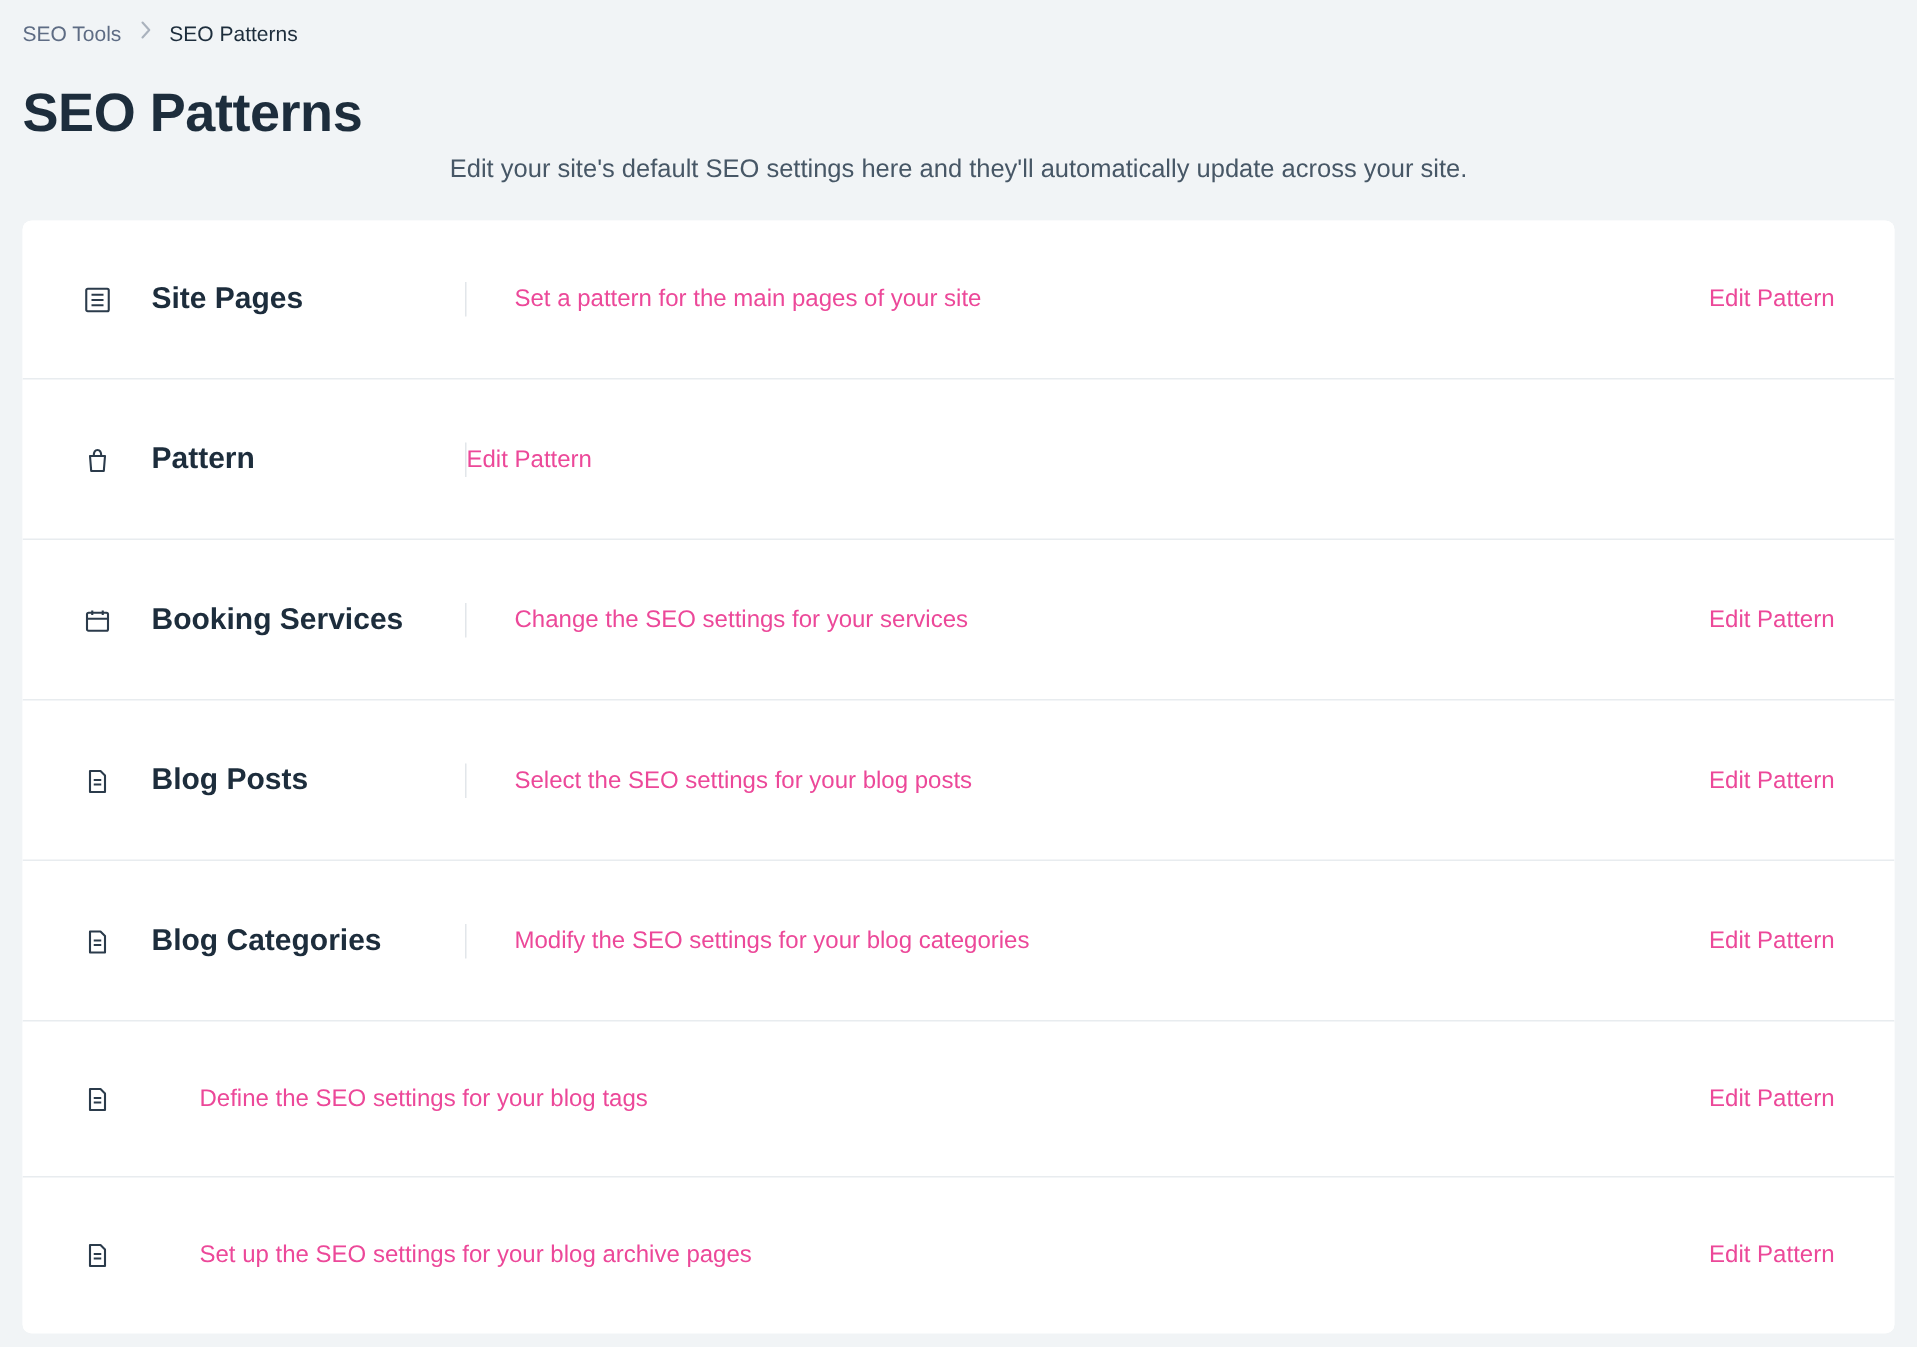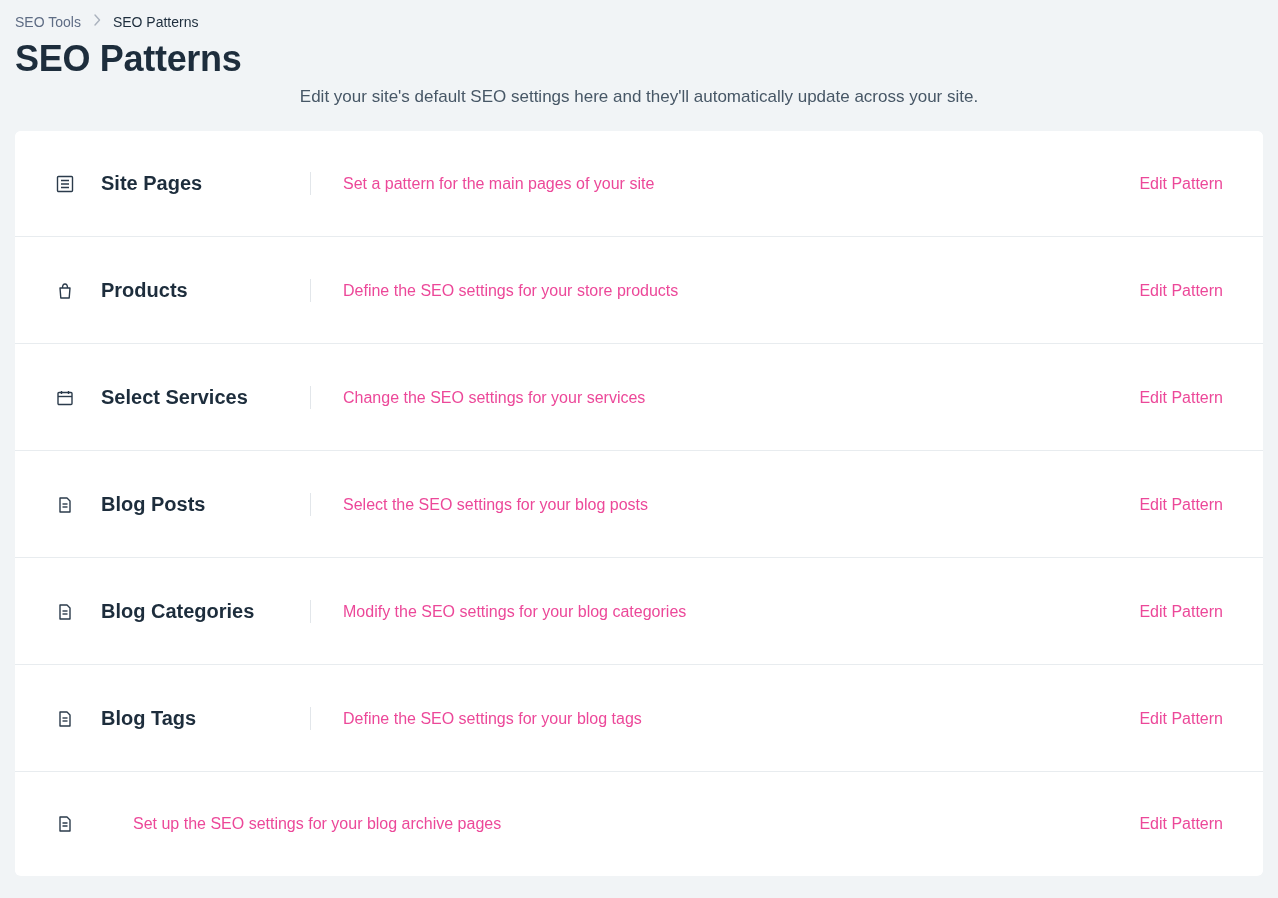--- a/index.html
+++ b/index.html
@@ -13,21 +13,21 @@
   }
   .page {
     padding: 14px 15px 0 15px;
   }
   .breadcrumb {
     display: flex;
     align-items: flex-start;
     gap: 12px;
     font-size: 14px;
     color: #5e6c84;
-    margin-bottom: 8px;
+    margin-bottom: 24px;
   }
   .breadcrumb .crumb-link { color: #5e6c84; }
   .breadcrumb .crumb-current { color: #1d2d3c; }
   .breadcrumb .chevron {
     color: #aab2bd;
     display: inline-flex;
   }
   .page-title {
     font-size: 36px;
     font-weight: 700;
@@ -127,37 +127,36 @@
     </div>
 
     <div class="row">
       <span class="row-icon">
         <svg width="18" height="18" viewBox="0 0 18 18">
           <path d="M4 6 L14 6 L13.2 16 L4.8 16 Z" stroke="#2b3b4b" stroke-width="1.4" fill="none" stroke-linejoin="round"></path>
           <path d="M6.5 6 C6.5 3.5 7.5 2 9 2 C10.5 2 11.5 3.5 11.5 6" stroke="#2b3b4b" stroke-width="1.4" fill="none"></path>
         </svg>
       </span>
       <div class="row-title-wrap">
-        <div class="row-title">Products</div>
-      </div>
-      <div class="row-desc">Define the SEO settings for your store products</div>
+        <div class="row-title">Pattern</div>
+      </div>
       <a class="row-action">Edit Pattern</a>
     </div>
 
     <div class="row">
       <span class="row-icon">
         <svg width="18" height="18" viewBox="0 0 18 18">
           <rect x="2" y="3.5" width="14" height="12" stroke="#2b3b4b" stroke-width="1.4" fill="none" rx="1"></rect>
           <line x1="2" y1="7.5" x2="16" y2="7.5" stroke="#2b3b4b" stroke-width="1.4"></line>
           <line x1="5.5" y1="2" x2="5.5" y2="5" stroke="#2b3b4b" stroke-width="1.4"></line>
           <line x1="12.5" y1="2" x2="12.5" y2="5" stroke="#2b3b4b" stroke-width="1.4"></line>
         </svg>
       </span>
       <div class="row-title-wrap">
-        <div class="row-title">Select Services</div>
+        <div class="row-title">Booking Services</div>
       </div>
       <div class="row-desc">Change the SEO settings for your services</div>
       <a class="row-action">Edit Pattern</a>
     </div>
 
     <div class="row">
       <span class="row-icon">
         <svg width="18" height="18" viewBox="0 0 18 18">
           <path d="M4 2 L11 2 L14 5 L14 16 L4 16 Z" stroke="#2b3b4b" stroke-width="1.4" fill="none" stroke-linejoin="round"></path>
           <line x1="6.5" y1="8" x2="11.5" y2="8" stroke="#2b3b4b" stroke-width="1.4"></line>
@@ -187,23 +186,20 @@
     </div>
 
     <div class="row">
       <span class="row-icon">
         <svg width="18" height="18" viewBox="0 0 18 18">
           <path d="M4 2 L11 2 L14 5 L14 16 L4 16 Z" stroke="#2b3b4b" stroke-width="1.4" fill="none" stroke-linejoin="round"></path>
           <line x1="6.5" y1="8" x2="11.5" y2="8" stroke="#2b3b4b" stroke-width="1.4"></line>
           <line x1="6.5" y1="11" x2="11.5" y2="11" stroke="#2b3b4b" stroke-width="1.4"></line>
         </svg>
       </span>
-      <div class="row-title-wrap">
-        <div class="row-title">Blog Tags</div>
-      </div>
       <div class="row-desc">Define the SEO settings for your blog tags</div>
       <a class="row-action">Edit Pattern</a>
     </div>
 
     <div class="row">
       <span class="row-icon">
         <svg width="18" height="18" viewBox="0 0 18 18">
           <path d="M4 2 L11 2 L14 5 L14 16 L4 16 Z" stroke="#2b3b4b" stroke-width="1.4" fill="none" stroke-linejoin="round"></path>
           <line x1="6.5" y1="8" x2="11.5" y2="8" stroke="#2b3b4b" stroke-width="1.4"></line>
           <line x1="6.5" y1="11" x2="11.5" y2="11" stroke="#2b3b4b" stroke-width="1.4"></line>

